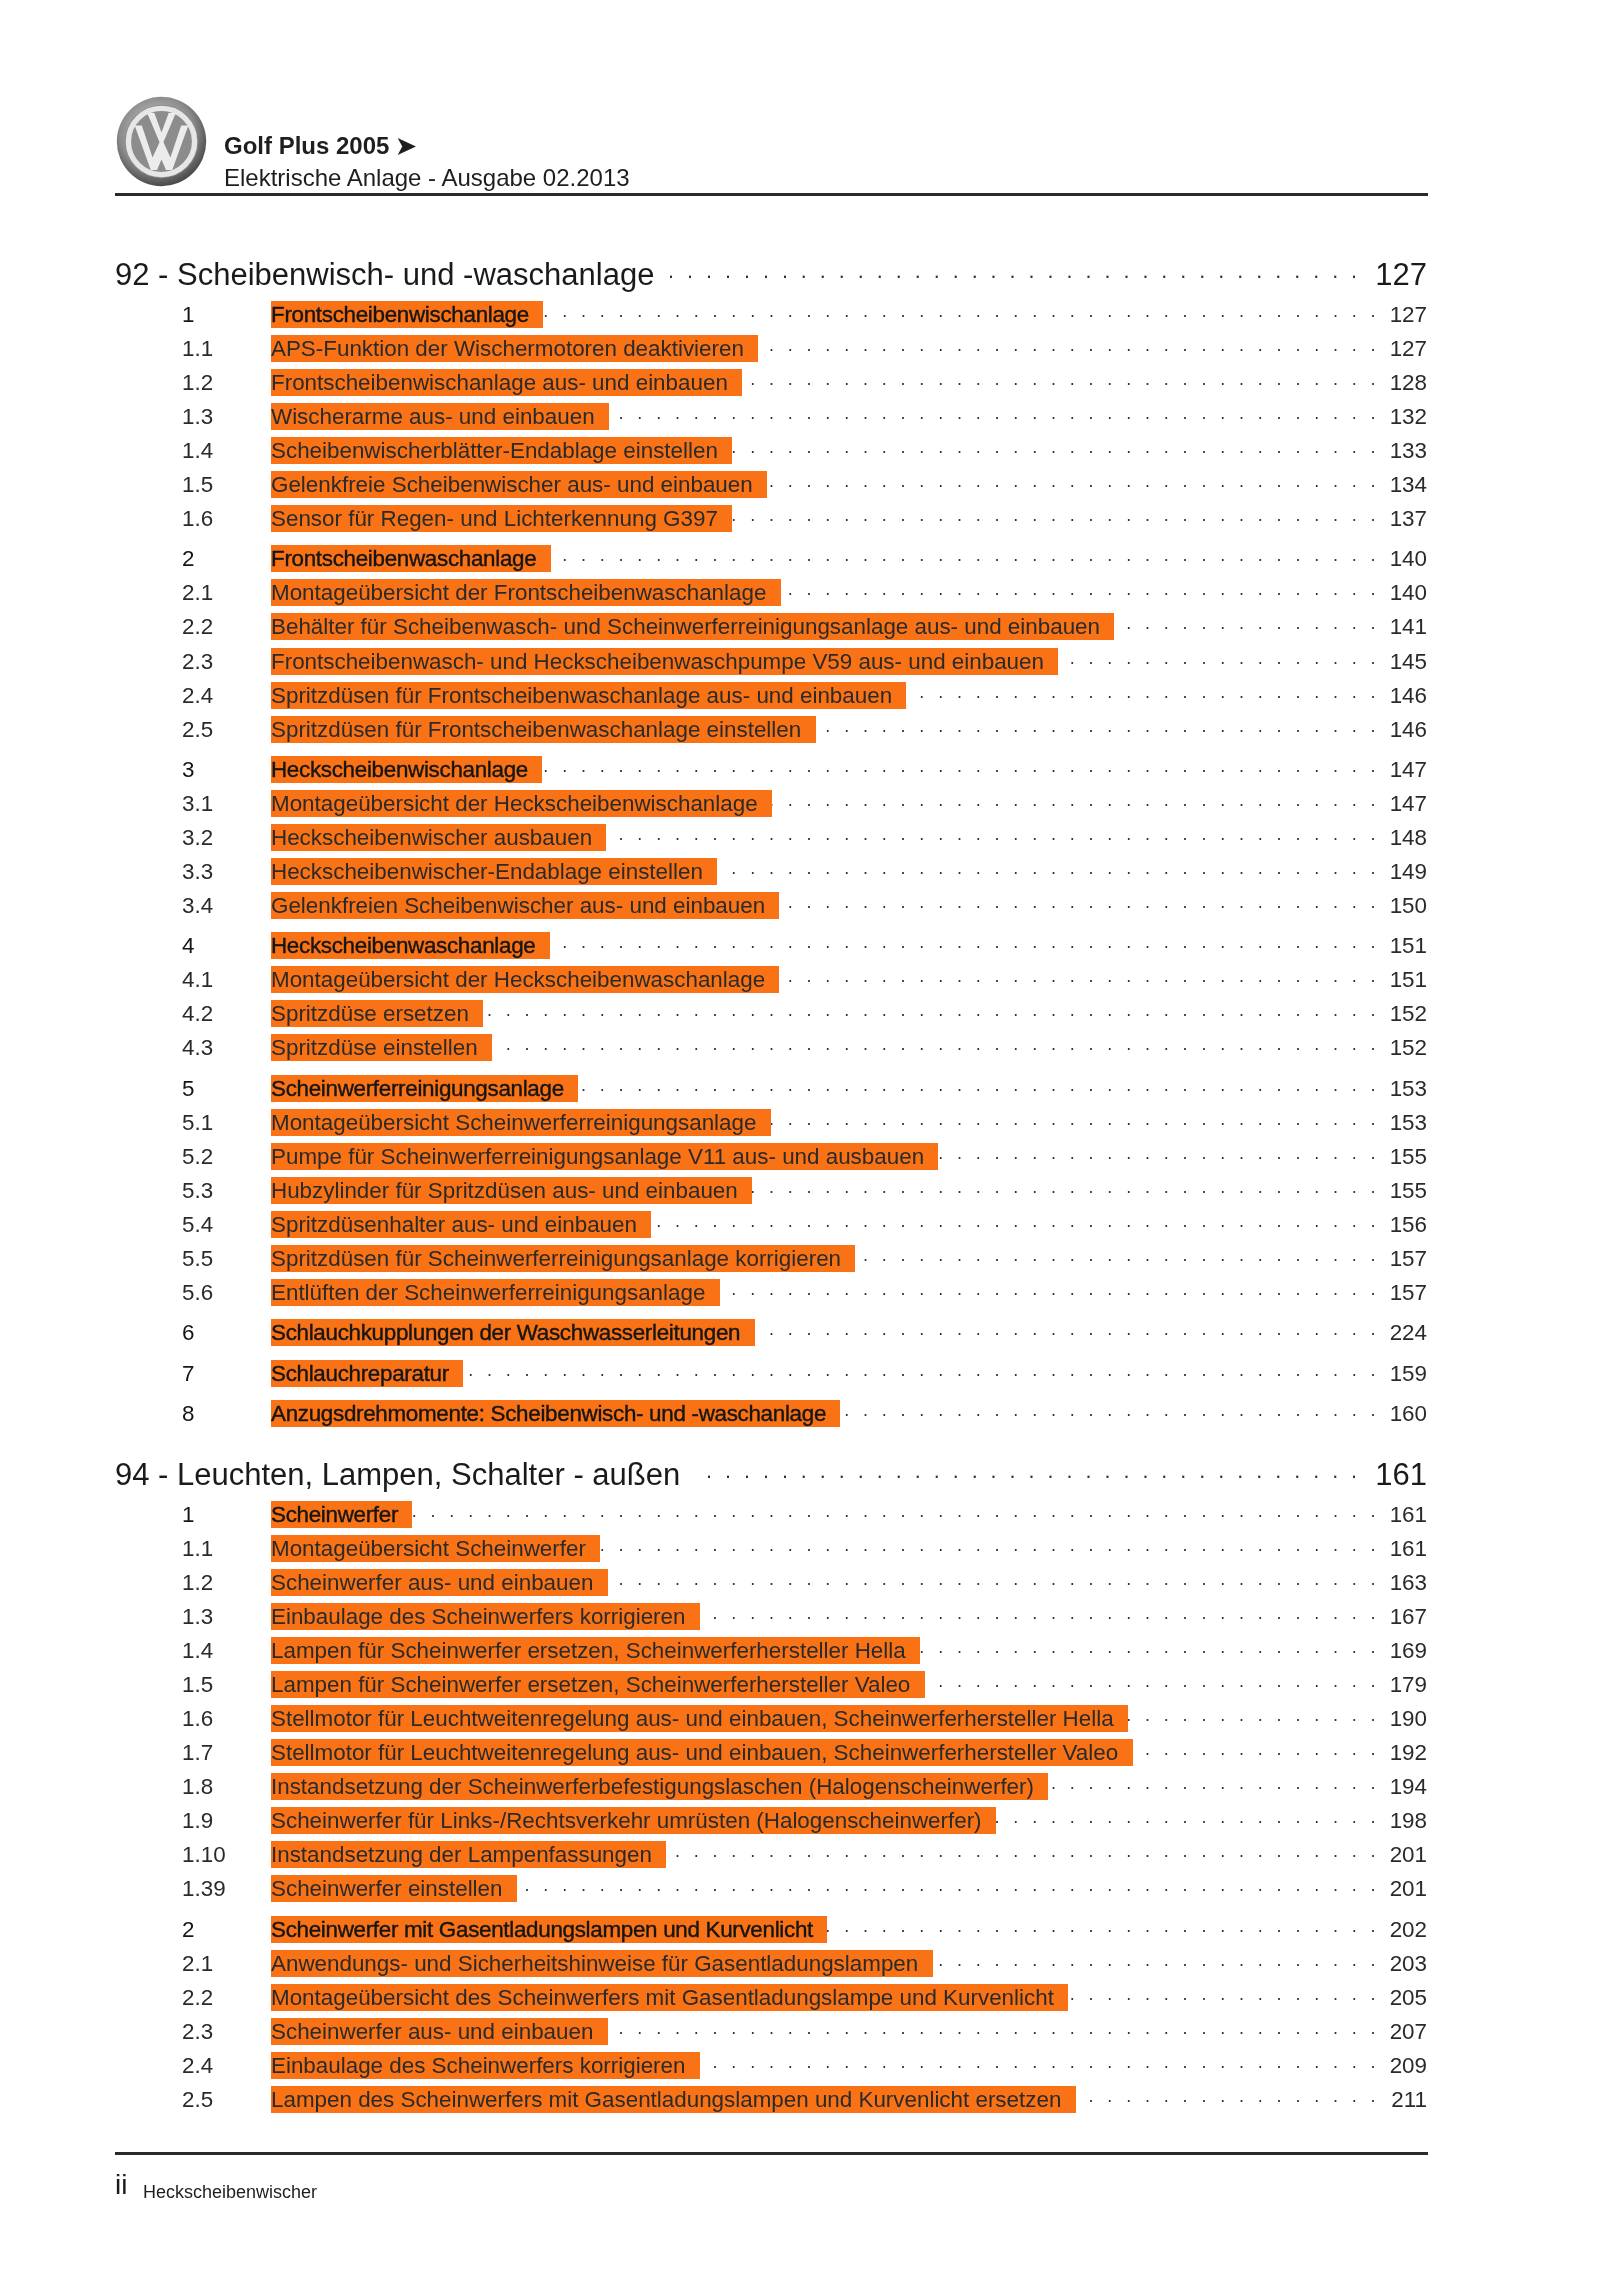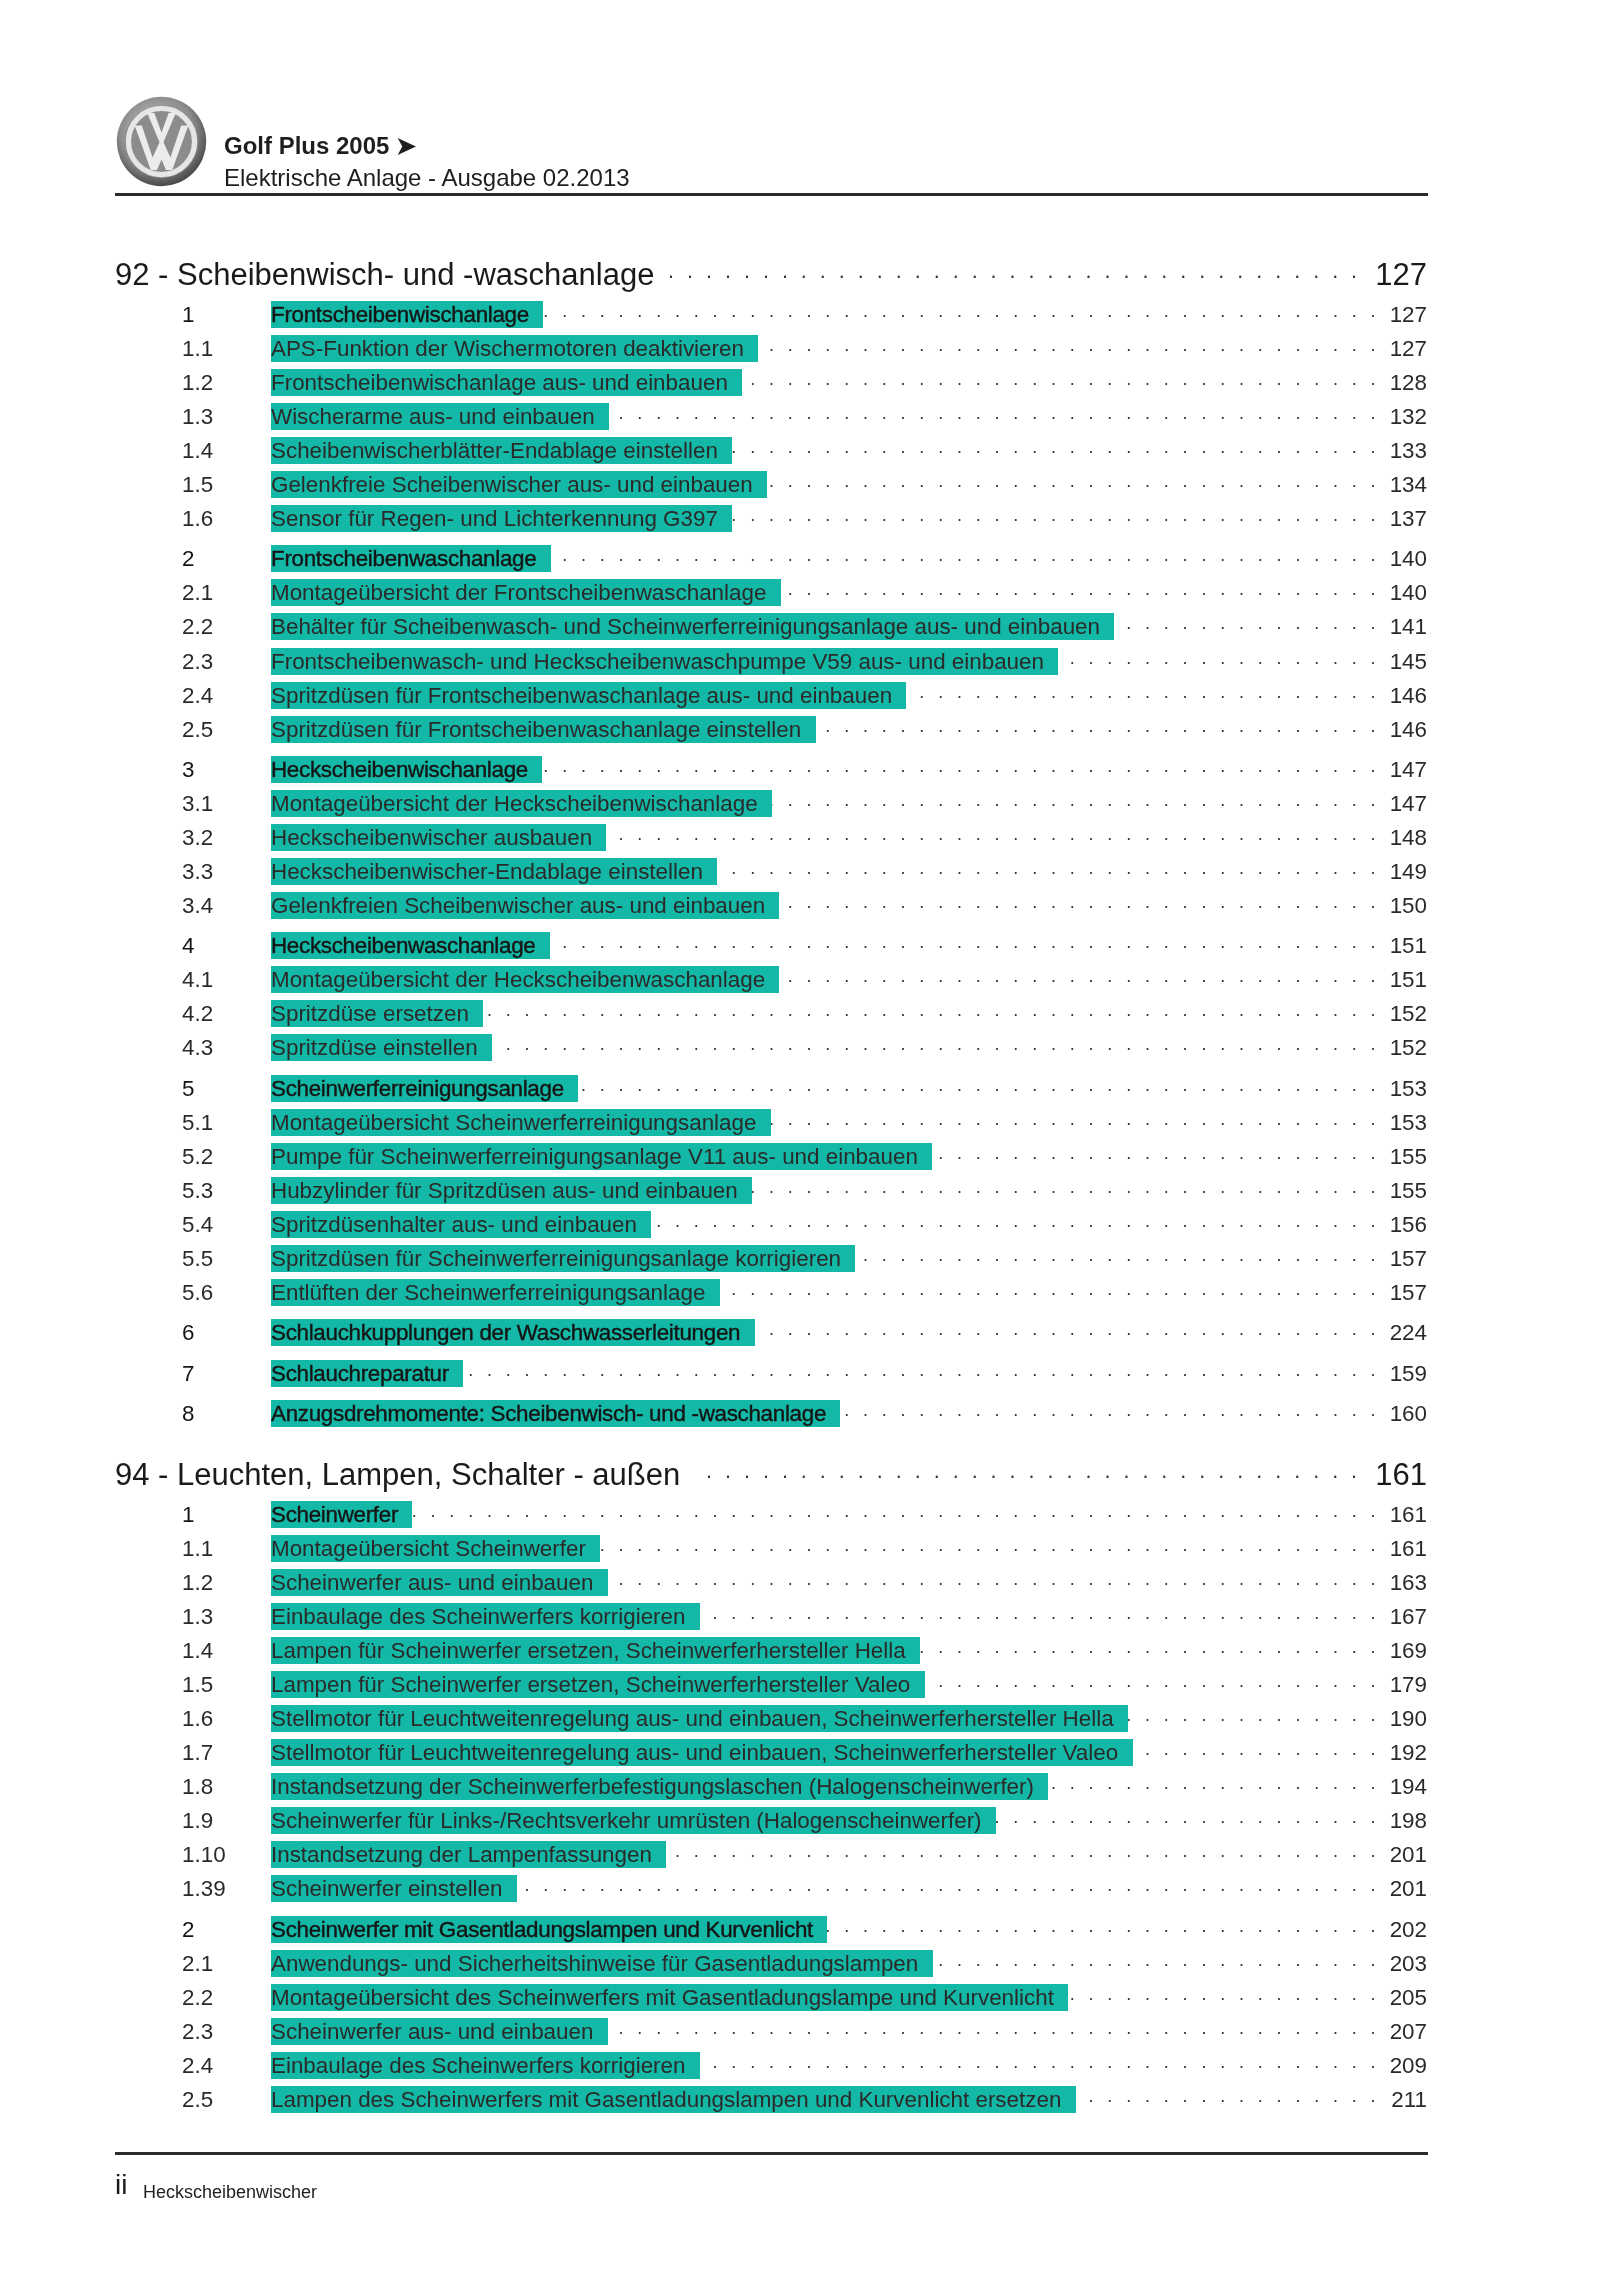--- a/index.html
+++ b/index.html
@@ -15,21 +15,21 @@
 
   .toc { position: absolute; left: 0; top: 0; width: 1620px; }
   .row { position: absolute; left: 0; width: 1620px; white-space: nowrap; }
   .chapter { font-size: 31px; line-height: 36px; color: #1a1a1a; }
   .chapter .ttl { position: absolute; left: 115px; background: #fff; padding-right: 16px; }
   .chapter .pg { position: absolute; right: 193px; background: #fff; padding-left: 3.6px; }
   .chapter .dots { position: absolute; left: 115px; right: 193px; top: 0; height: 36px; overflow: hidden; }
 
   .item { font-size: 22.4px; line-height: 27px; color: #2a2a2a; }
   .item .num { position: absolute; left: 182px; }
-  .item .ttl { position: absolute; left: 271px; background: #14b8a6; padding-right: 14.3px; }
+  .item .ttl { position: absolute; left: 271px; background: #f97316; padding-right: 14.3px; }
   .item.lvl1 .ttl { color: #151515; font-weight: normal; -webkit-text-stroke: 0.4px #151515; letter-spacing: -0.3px; }
   .item.lvl1 .num { color: #151515; }
   .item .pg { position: absolute; right: 193px; background: #fff; padding-left: 12.5px; }
   .item .dots { position: absolute; left: 271px; right: 193px; top: 0; height: 27px; overflow: hidden; }
   .dots span { position: absolute; right: 0; bottom: 2.7px; letter-spacing: 13.8px; color: #333; font-size: 18px; }
   .chapter .dots span { letter-spacing: 13px; font-size: 21.5px; bottom: 3.6px; }
 
   .ftr-page { position: absolute; left: 115px; top: 2171px; font-size: 28px; line-height: 1; color: #1a1a1a; }
   .ftr-label { position: absolute; left: 143px; top: 2183px; font-size: 18px; line-height: 1; color: #1e1e1e; }
 </style>
@@ -254,21 +254,21 @@
       </div>
       <span class="num">5.1</span>
       <span class="ttl">Montageübersicht Scheinwerferreinigungsanlage</span>
       <span class="pg">153</span>
     </div>
     <div class="row item lvl2" style="top: 1143px;">
       <div class="dots">
         <span>........................................................................................................................</span>
       </div>
       <span class="num">5.2</span>
-      <span class="ttl">Pumpe für Scheinwerferreinigungsanlage V11 aus- und einbauen</span>
+      <span class="ttl">Pumpe für Scheinwerferreinigungsanlage V11 aus- und ausbauen</span>
       <span class="pg">155</span>
     </div>
     <div class="row item lvl2" style="top: 1177px;">
       <div class="dots">
         <span>........................................................................................................................</span>
       </div>
       <span class="num">5.3</span>
       <span class="ttl">Hubzylinder für Spritzdüsen aus- und einbauen</span>
       <span class="pg">155</span>
     </div>

